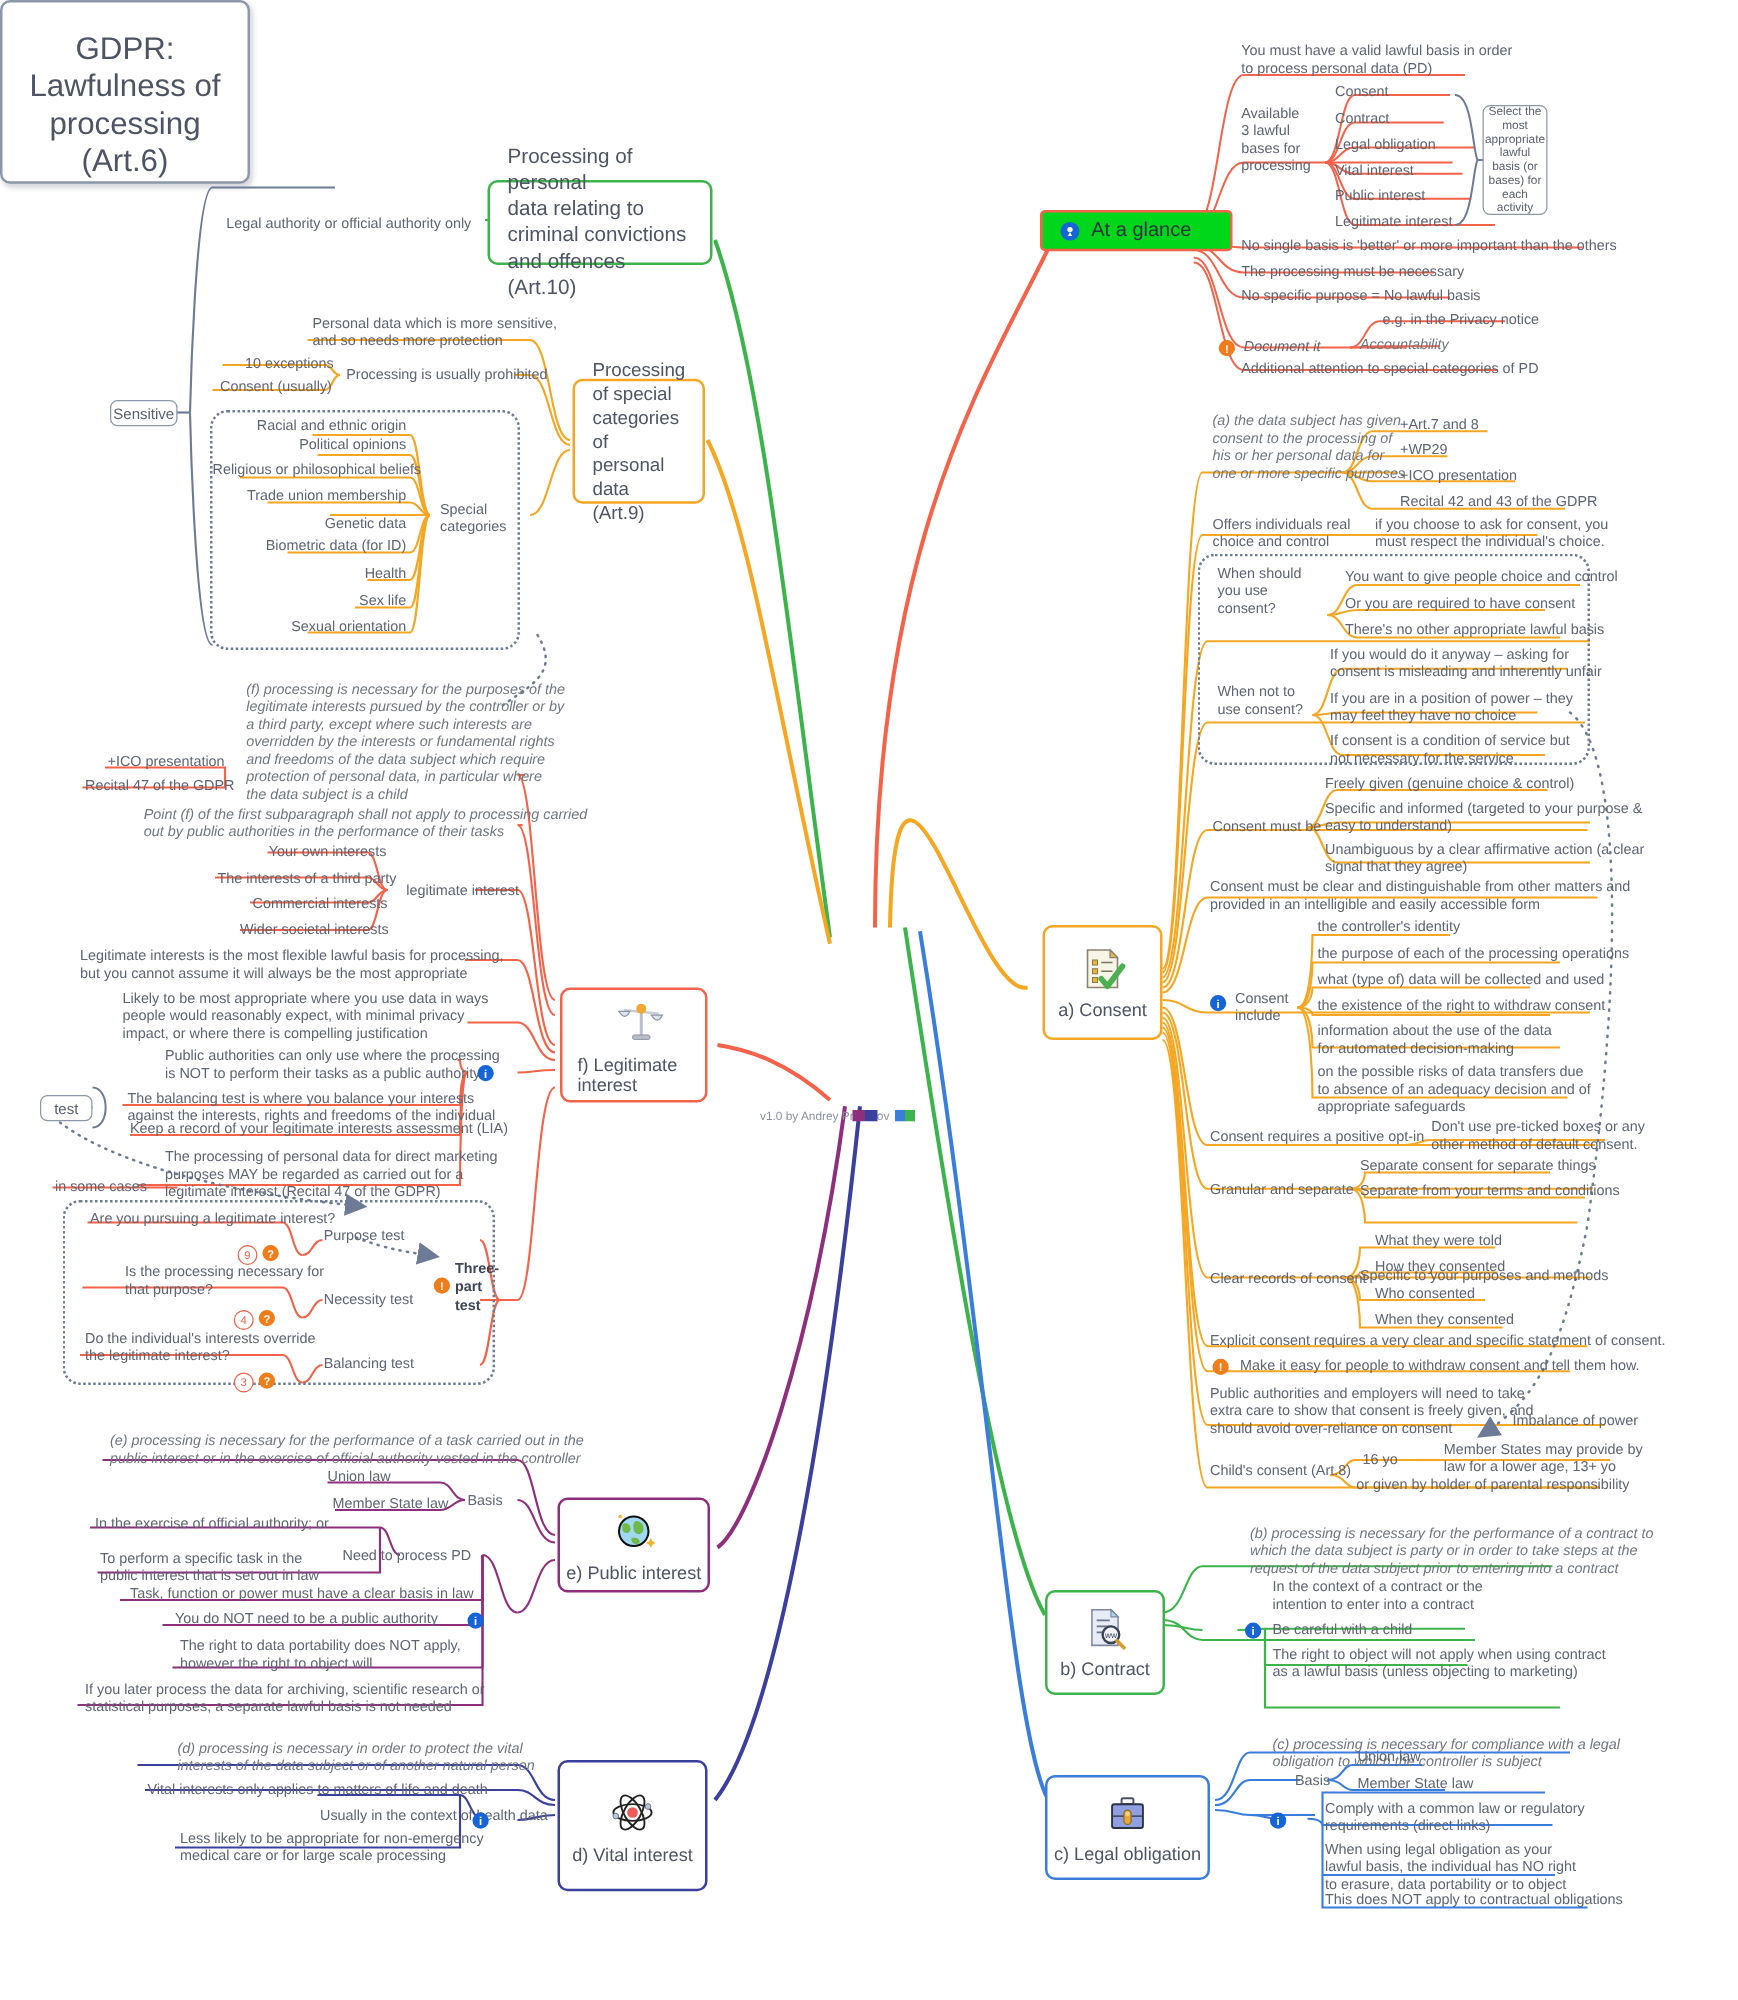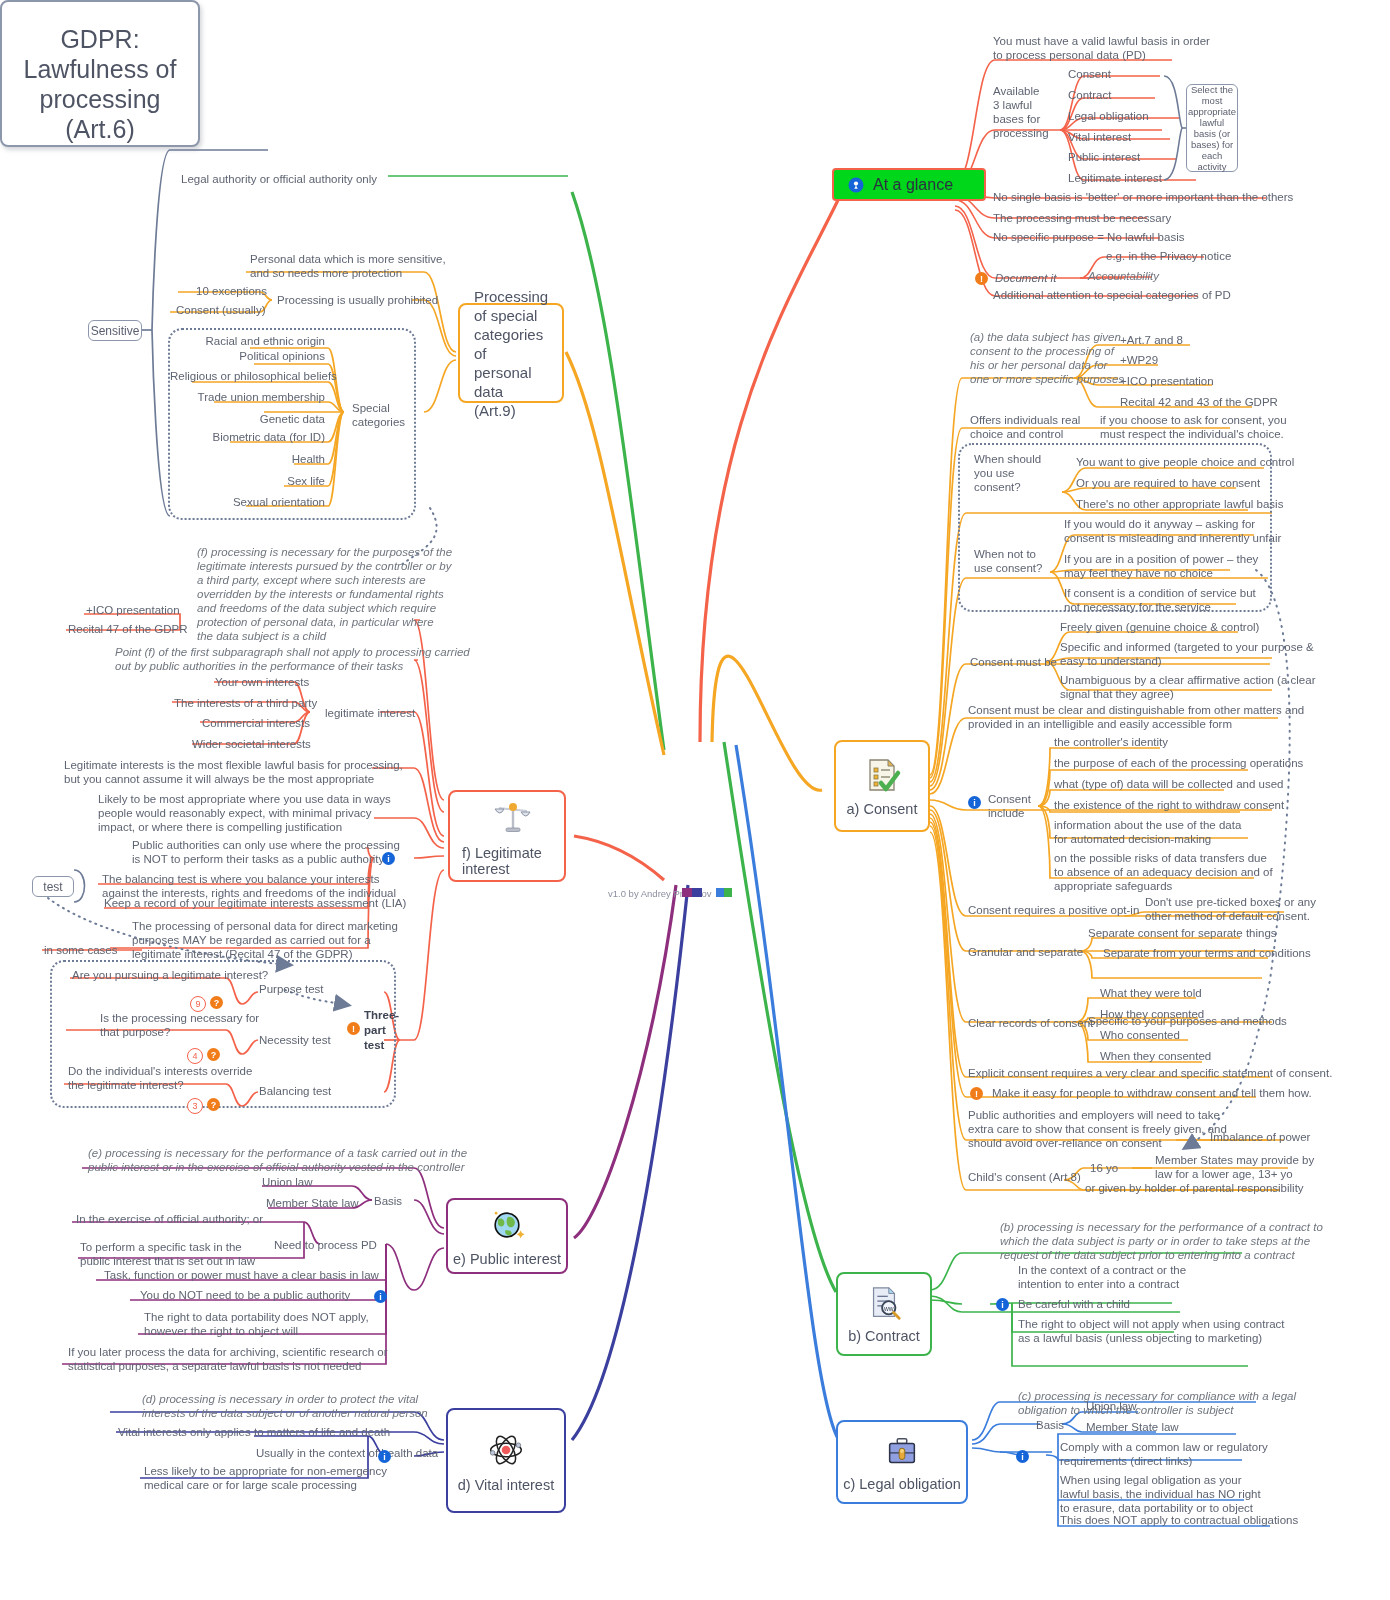--- a/index.html
+++ b/index.html
@@ -287,20 +287,26 @@
 each activity</div>
 <div class="lbl" style="left:993px;top:190px;">No single basis is 'better' or more important than the others</div>
 <div class="lbl" style="left:993px;top:211px;">The processing must be necessary</div>
 <div class="lbl" style="left:993px;top:230px;">No specific purpose = No lawful basis</div>
 <div class="mark orange" style="left:975px;top:272px;">!</div>
 <div class="lbl" style="left:995px;top:271px;font-style:italic;">Document it</div>
 <div class="lbl" style="left:1106px;top:249px;">e.g. in the Privacy notice</div>
 <div class="lbl it" style="left:1088px;top:269px;">Accountability</div>
 <div class="lbl" style="left:993px;top:288px;">Additional attention to special categories of PD</div>
 
+<div class="bigbox" style="left:390px;top:144px;width:180px;height:68px;border:2px solid #3cb44b;white-space:pre-line;">
+  <span>Processing of personal
+data relating to
+criminal convictions
+and offences (Art.10)</span>
+</div>
 <div class="lbl" style="left:181px;top:172px;">Legal authority or official authority only</div>
 
 <div class="pill" style="left:88px;top:320px;width:54px;height:21px;">
   <span>Sensitive</span>
 </div>
 <div class="bigbox" style="left:458px;top:303px;width:106px;height:100px;border:2px solid #f5a623;white-space:pre-line;font-size:15px;line-height:19px;">
   <span>Processing
 of special
 categories of
 personal
@@ -382,21 +388,21 @@
 <div class="lbl" style="left:1054px;top:818px;">information about the use of the data
 for automated decision-making</div>
 <div class="lbl" style="left:1054px;top:851px;">on the possible risks of data transfers due
 to absence of an adequacy decision and of
 appropriate safeguards</div>
 <div class="lbl" style="left:968px;top:903px;">Consent requires a positive opt-in</div>
 <div class="lbl" style="left:1145px;top:895px;">Don't use pre-ticked boxes or any
 other method of default consent.</div>
 <div class="lbl" style="left:968px;top:945px;">Granular and separate</div>
 <div class="lbl" style="left:1088px;top:926px;">Separate consent for separate things</div>
-<div class="lbl" style="left:1088px;top:946px;padding-left:15px;">Separate from your terms and conditions</div>
+<div class="lbl" style="left:1088px;top:946px;">Separate from your terms and conditions</div>
 <div class="lbl" style="left:1088px;top:966px;margin-top:48px;">Specific to your purposes and methods</div>
 <div class="lbl" style="left:968px;top:1016px;">Clear records of consent</div>
 <div class="lbl" style="left:1100px;top:986px;">What they were told</div>
 <div class="lbl" style="left:1100px;top:1007px;">How they consented</div>
 <div class="lbl" style="left:1100px;top:1028px;">Who consented</div>
 <div class="lbl" style="left:1100px;top:1049px;">When they consented</div>
 <div class="lbl" style="left:968px;top:1066px;">Explicit consent requires a very clear and specific statement of consent.</div>
 <div class="mark orange" style="left:970px;top:1087px;">!</div>
 <div class="lbl" style="left:992px;top:1086px;">Make it easy for people to withdraw consent and tell them how.</div>
 <div class="lbl" style="left:968px;top:1108px;">Public authorities and employers will need to take

